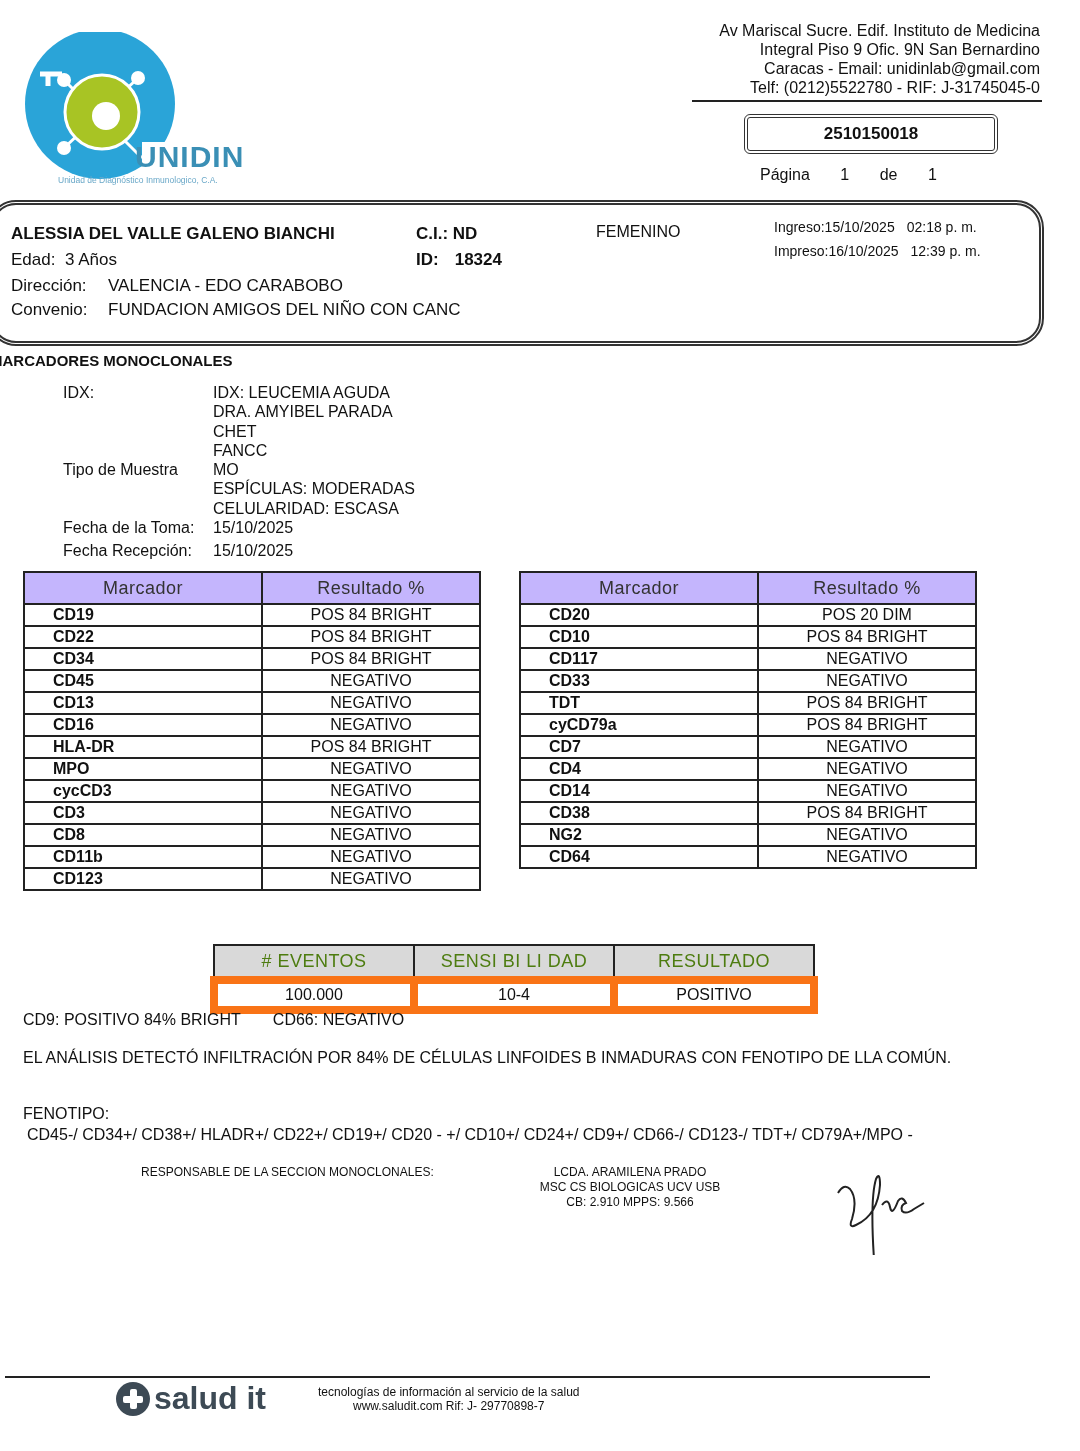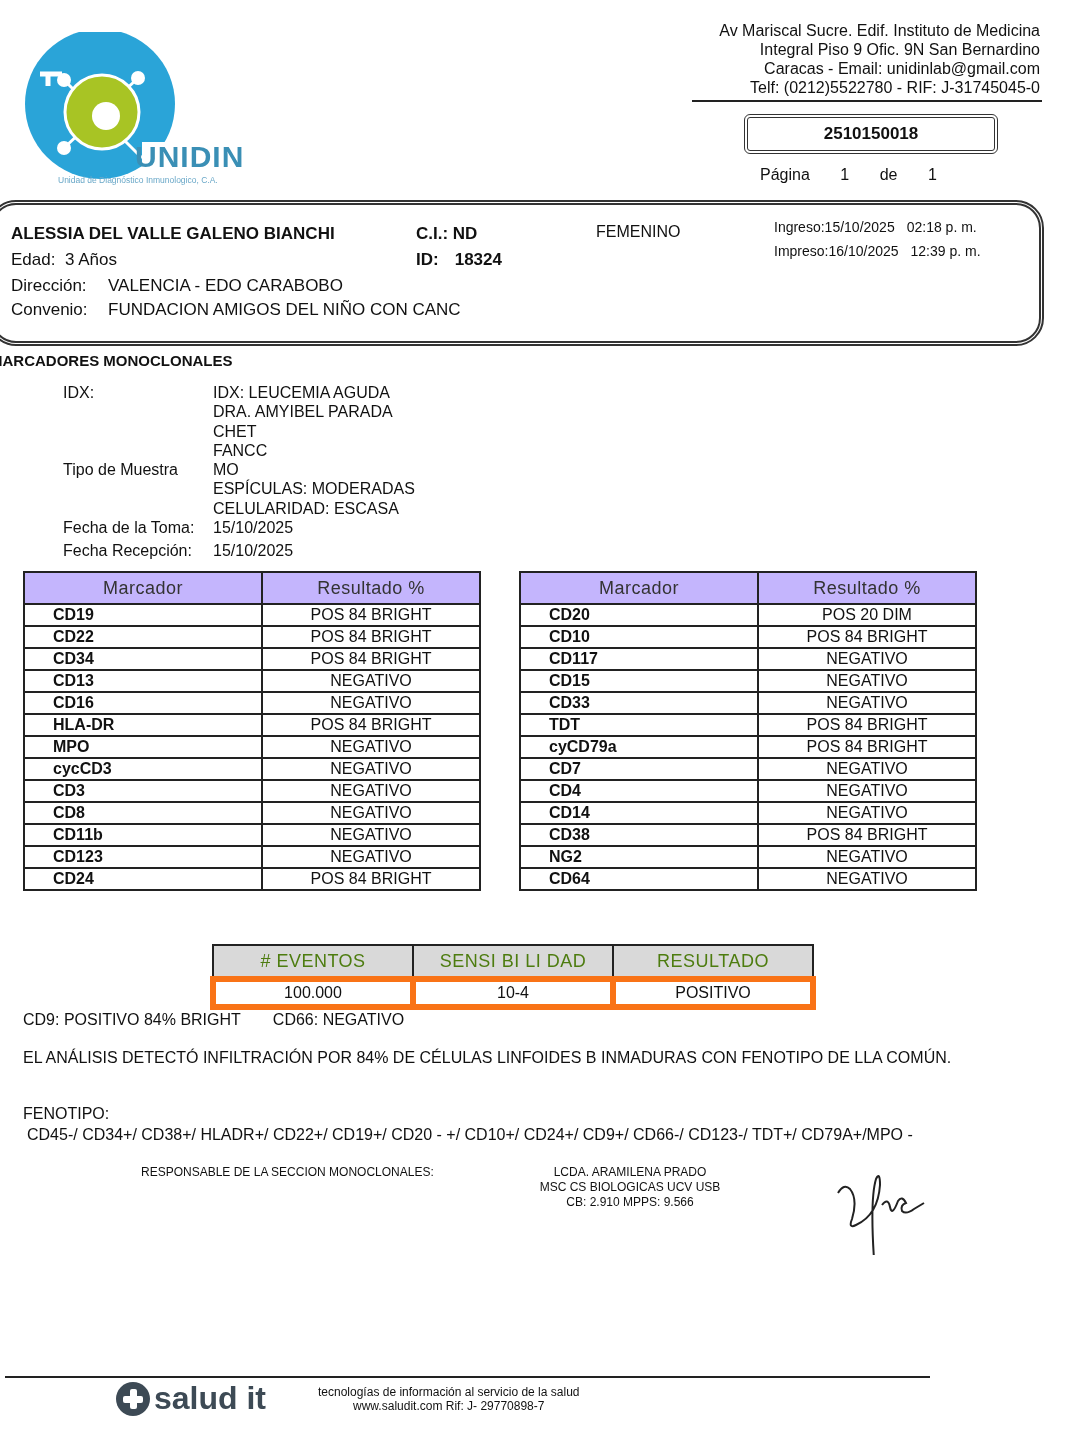--- a/index.html
+++ b/index.html
@@ -44,21 +44,21 @@
   table.mk { position:absolute; border-collapse:collapse; font-size:16px; }
   table.mk th { background:#c4b5fd; font-weight:normal; font-size:18px; letter-spacing:0.5px; height:28px; border:2px solid #222; color:#333; }
   table.mk td { border:2px solid #222; height:20px; padding:0; line-height:20px; }
   table.mk td.m { font-weight:bold; padding-left:28px; width:208px; text-align:left; }
   table.mk td.r { text-align:center; width:216px; }
   .t1 { left:23px; top:571px; }
   .t2 { left:519px; top:571px; }
 
   table.ev { position:absolute; left:210px; top:944px; border-collapse:collapse; font-size:16px; }
   table.ev th { background:#d9d9d9; font-weight:normal; font-size:18px; letter-spacing:0.5px; height:28px; border:2px solid #222; width:196px; color:#4d7c0f; }
-  table.ev td { border:6px solid #f97316; text-align:center; height:20px; line-height:20px; }
+  table.ev td { border:8px solid #f97316; text-align:center; height:20px; line-height:20px; }
 
   .cd9 { left:23px; top:1011px; font-size:16px; }
   .cd9 span + span { margin-left:32px; }
   .analysis { left:23px; top:1048px; width:940px; font-size:16px; line-height:20px; }
   .feno-l { left:23px; top:1105px; font-size:16px; }
   .feno-v { left:27px; top:1126px; font-size:16px; }
 
   .resp { left:141px; top:1165px; font-size:12px; }
   .sig-block { left:520px; top:1165px; width:220px; text-align:center; font-size:12px; line-height:15px; }
   .signature { left:830px; top:1165px; width:110px; height:90px; }
@@ -172,20 +172,24 @@
       </tr>
       <tr>
         <td class="m">CD22</td>
         <td class="r">POS 84 BRIGHT</td>
       </tr>
       <tr>
         <td class="m">CD34</td>
         <td class="r">POS 84 BRIGHT</td>
       </tr>
       <tr>
+        <td class="m">CD45</td>
+        <td class="r">NEGATIVO</td>
+      </tr>
+      <tr>
         <td class="m">CD13</td>
         <td class="r">NEGATIVO</td>
       </tr>
       <tr>
         <td class="m">CD16</td>
         <td class="r">NEGATIVO</td>
       </tr>
       <tr>
         <td class="m">HLA-DR</td>
         <td class="r">POS 84 BRIGHT</td>
@@ -206,24 +210,20 @@
         <td class="m">CD8</td>
         <td class="r">NEGATIVO</td>
       </tr>
       <tr>
         <td class="m">CD11b</td>
         <td class="r">NEGATIVO</td>
       </tr>
       <tr>
         <td class="m">CD123</td>
         <td class="r">NEGATIVO</td>
-      </tr>
-      <tr>
-        <td class="m">CD24</td>
-        <td class="r">POS 84 BRIGHT</td>
       </tr>
     </tbody>
 </table>
 <table class="mk t2">
   <thead>
       <tr>
     <th>Marcador</th>
     <th>Resultado %</th>
   </tr>
     </thead>
@@ -231,24 +231,20 @@
       <tr>
         <td class="m">CD20</td>
         <td class="r">POS 20 DIM</td>
       </tr>
       <tr>
         <td class="m">CD10</td>
         <td class="r">POS 84 BRIGHT</td>
       </tr>
       <tr>
         <td class="m">CD117</td>
-        <td class="r">NEGATIVO</td>
-      </tr>
-      <tr>
-        <td class="m">CD15</td>
         <td class="r">NEGATIVO</td>
       </tr>
       <tr>
         <td class="m">CD33</td>
         <td class="r">NEGATIVO</td>
       </tr>
       <tr>
         <td class="m">TDT</td>
         <td class="r">POS 84 BRIGHT</td>
       </tr>

